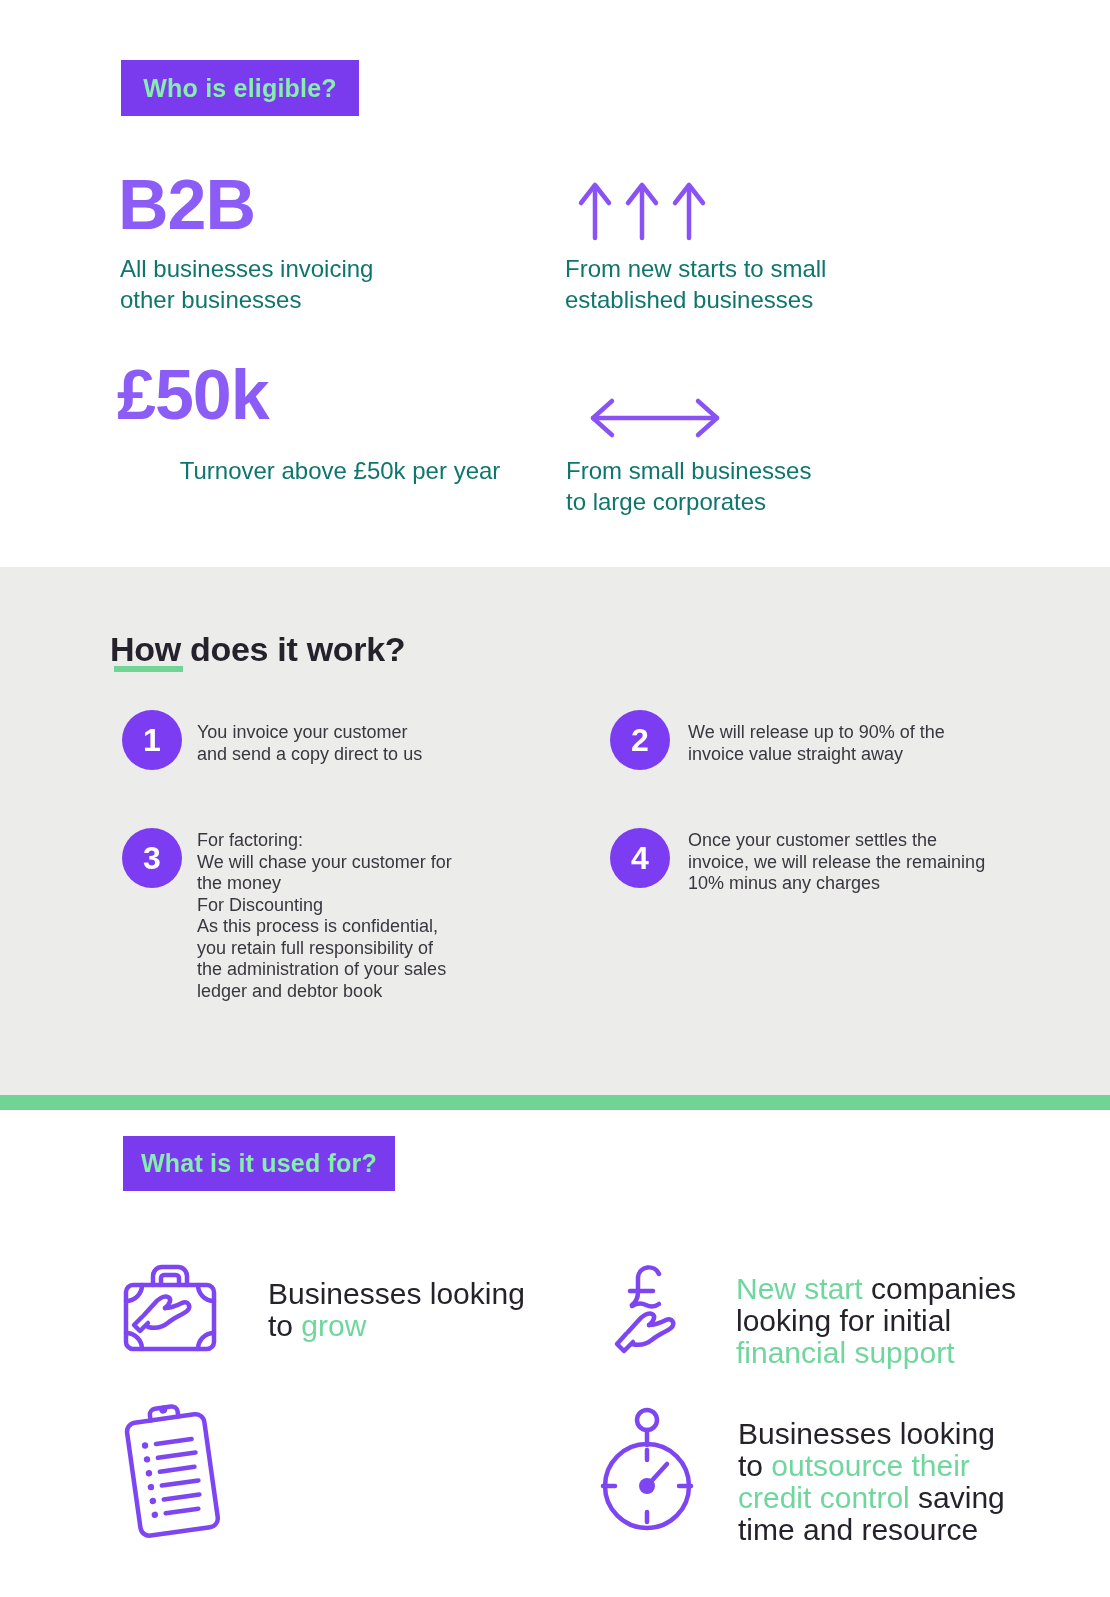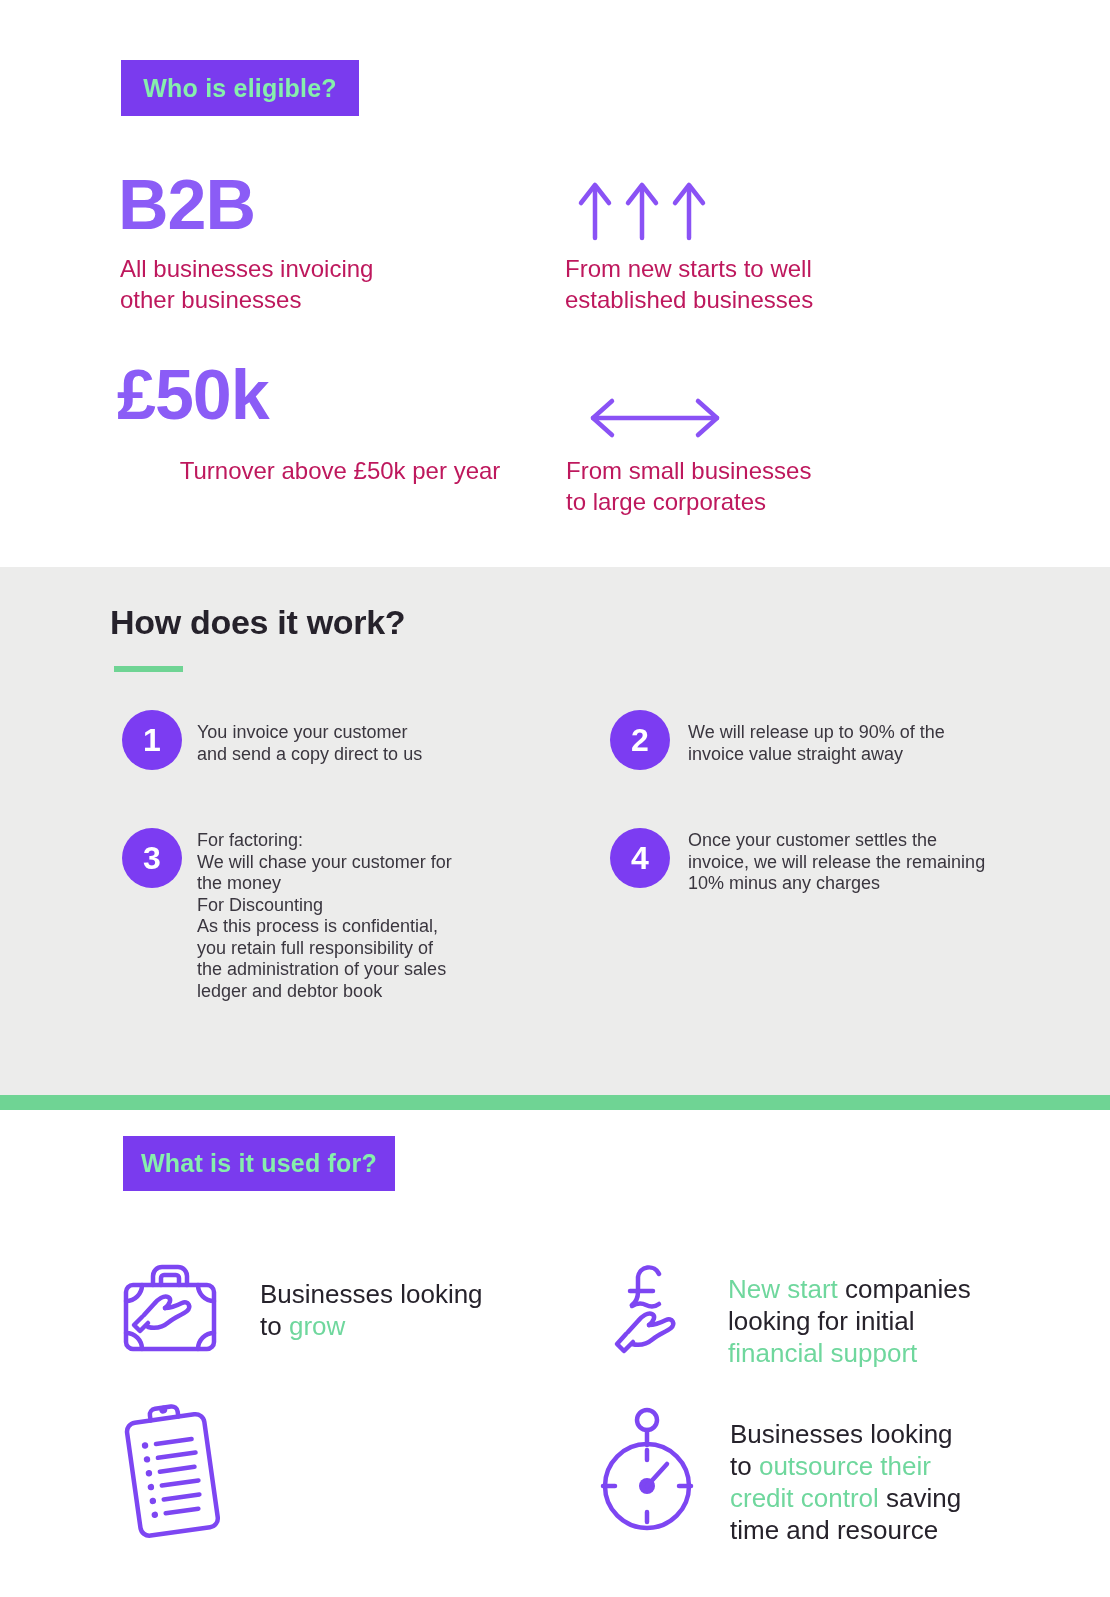--- a/index.html
+++ b/index.html
@@ -9,32 +9,32 @@
   .band-gray  { position:absolute; left:0; top:567px; width:1110px; height:528px; background:#ececeb; }
   .band-green { position:absolute; left:0; top:1095px; width:1110px; height:15px; background:#6fd494; }
 
   .badge { position:absolute; background:#7a3bee; color:#86efac; font-size:25px; font-weight:600;
            display:flex; align-items:center; justify-content:center; letter-spacing:0.2px; }
   .badge1 { left:121px; top:60px; width:238px; height:56px; }
   .badge2 { left:123px; top:1136px; width:272px; height:55px; }
 
   .stat-headline { position:absolute; color:#8b5cf6; font-size:70px; font-weight:700;
                    letter-spacing:-1px; line-height:1; }
-  .caption { position:absolute; color:#be185d; font-size:24px; line-height:31px; white-space:pre-line; }
+  .caption { position:absolute; color:#0f766e; font-size:24px; line-height:31px; white-space:pre-line; }
 
-  .h2 { position:absolute; left:110px; top:603px; color:#26222b; font-size:34px; font-weight:700;
+  .h2 { position:absolute; left:110px; top:630px; color:#26222b; font-size:34px; font-weight:700;
         letter-spacing:-0.3px; }
   .h2-underline { position:absolute; left:114px; top:666px; width:69px; height:6px; background:#6fd494; }
 
   .step-circle { position:absolute; width:60px; height:60px; border-radius:50%; background:#7c3cf2;
                  color:#ffffff; font-size:32px; font-weight:700; display:flex; align-items:center;
                  justify-content:center; }
   .step-text { position:absolute; color:#3a363f; font-size:18px; line-height:21.5px; white-space:pre-line; }
 
-  .item-text { position:absolute; color:#26222b; font-size:26px; line-height:32px; white-space:pre-line; }
+  .item-text { position:absolute; color:#26222b; font-size:30px; line-height:32px; white-space:pre-line;margin-left:8px; }
   .grn { color:#6fd79d; }
 
   .icon-abs { position:absolute; }
   svg.icn { display:block; }
   .stroke { fill:none; stroke:#7d46f2; stroke-width:4.5; stroke-linecap:round; stroke-linejoin:round; }
   .stroke-thin { fill:none; stroke:#8a52f5; stroke-width:4.5; stroke-linecap:round; stroke-linejoin:round; }
   .fillp { fill:#7d46f2; stroke:none; }
 </style>
 </head>
 <body>
@@ -53,21 +53,21 @@
   <div class="icon-abs" style="left:576px; top:178px;">
     <svg class="icn" width="140" height="64" viewBox="0 0 140 64">
       <line class="stroke-thin" x1="19" y1="10" x2="19" y2="60"></line>
       <polyline class="stroke-thin" points="5,25 19,7 33,25"></polyline>
       <line class="stroke-thin" x1="66" y1="10" x2="66" y2="60"></line>
       <polyline class="stroke-thin" points="52,25 66,7 80,25"></polyline>
       <line class="stroke-thin" x1="113" y1="10" x2="113" y2="60"></line>
       <polyline class="stroke-thin" points="99,25 113,7 127,25"></polyline>
     </svg>
   </div>
-  <div class="caption" style="left:565px; top:253px; width:360px;">From new starts to well
+  <div class="caption" style="left:565px; top:253px; width:360px;">From new starts to small
 established businesses</div>
 
   <div class="stat-headline" style="left:117px; top:360px;">£50k</div>
   <div class="caption" style="left:120px; top:455px; width:440px;text-align:center;">Turnover above £50k per year</div>
 
   <div class="icon-abs" style="left:586px; top:396px;">
     <svg class="icn" width="138" height="44" viewBox="0 0 138 44">
       <line class="stroke-thin" x1="7" y1="22" x2="131" y2="22"></line>
       <polyline class="stroke-thin" points="26,5 7,22 26,39"></polyline>
       <polyline class="stroke-thin" points="112,5 131,22 112,39"></polyline>

